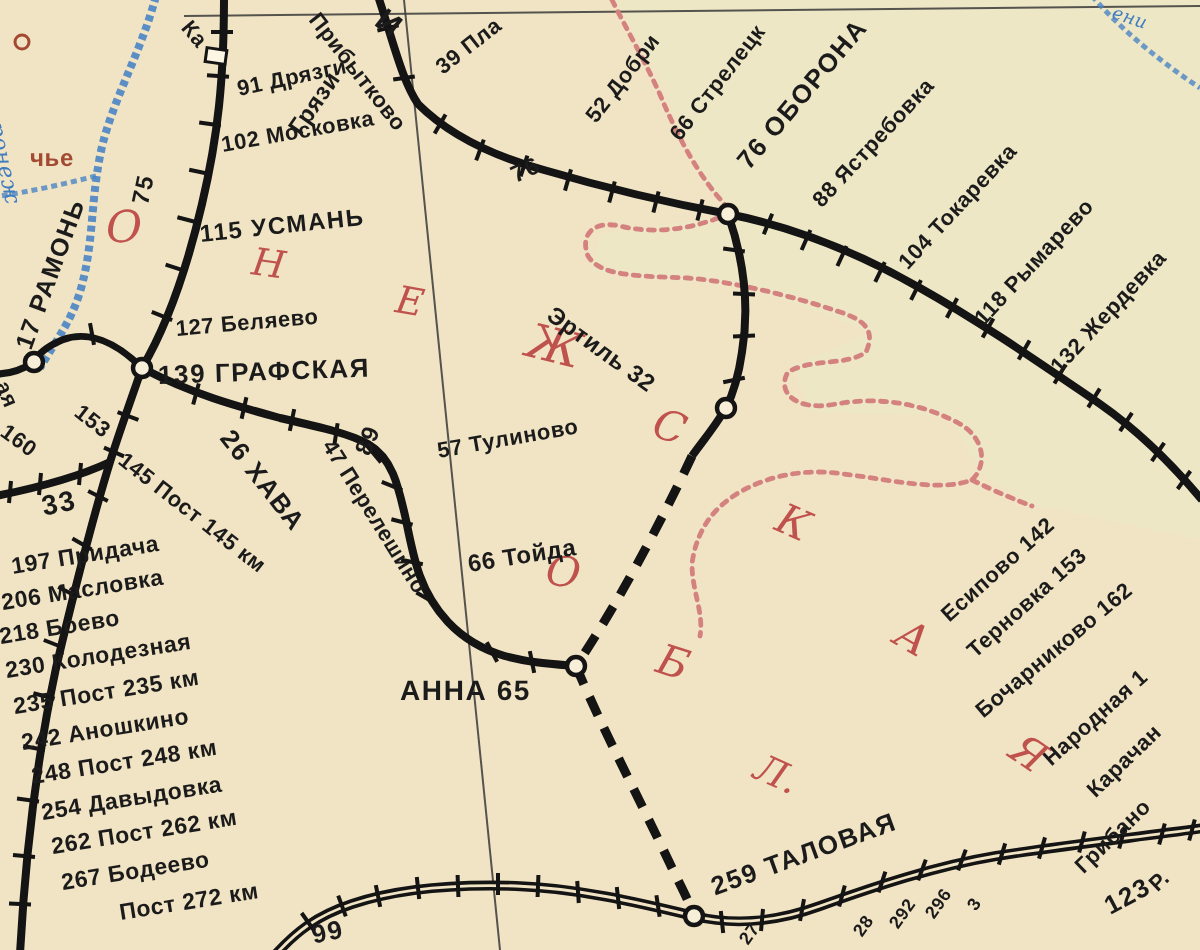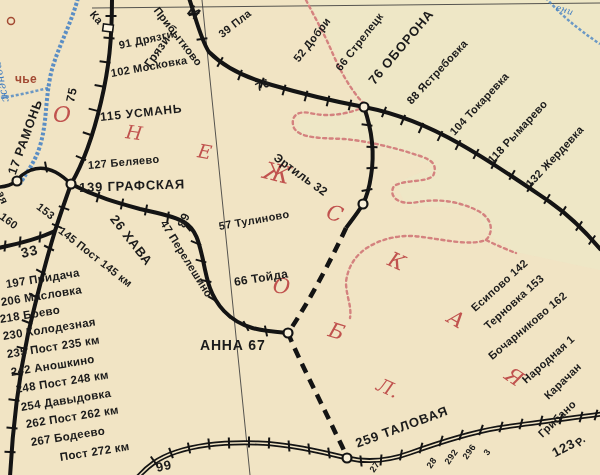--- a/index.html
+++ b/index.html
@@ -186,21 +186,21 @@
       <div class="lbl" style="left: 219px; top: 221px; font-size: 11px; transform: rotate(-10deg);">57 Тулиново</div>
       <div class="lbl" style="left: 234px; top: 276px; font-size: 12px; transform: rotate(-9deg);">66 Тойда</div>
       <div class="lbl b" style="left: 181px; top: 221px; font-size: 12px; transform: rotate(-68deg);">89</div>
       <div class="lbl b" style="left: 113px; top: 210px; font-size: 13px; transform: rotate(52deg);">26 ХАВА</div>
       <div class="lbl" style="left: 163px; top: 216px; font-size: 11px; transform: rotate(58deg);">47 Перелешино</div>
       <div class="lbl" style="left: 60px; top: 224px; font-size: 11px; transform: rotate(38deg);">145 Пост 145 км</div>
       <div class="lbl" style="left: 38px; top: 200px; font-size: 11px; transform: rotate(38deg);">153</div>
       <div class="lbl" style="left: 1px; top: 210px; font-size: 11px; transform: rotate(36deg);">160</div>
       <div class="lbl" style="left: 0px; top: 186px; font-size: 11px; transform: rotate(68deg);">ая</div>
       <div class="lbl b" style="left: 21px; top: 246px; font-size: 14px; transform: rotate(-12deg);">33</div>
-      <div class="lbl b" style="left: 200px; top: 338px; font-size: 14px;">АННА  67</div>
+      <div class="lbl b" style="left: 200px; top: 338px; font-size: 14px;">АННА  65</div>
       <div class="lbl" style="left: 6px; top: 279px; font-size: 11.5px; transform: rotate(-9deg);">197 Придача</div>
       <div class="lbl" style="left: 1px; top: 297px; font-size: 11.5px; transform: rotate(-9deg);">206 Масловка</div>
       <div class="lbl" style="left: 0px; top: 314px; font-size: 11.5px; transform: rotate(-9deg);">218 Боево</div>
       <div class="lbl" style="left: 3px; top: 331px; font-size: 11.5px; transform: rotate(-9deg);">230 Колодезная</div>
       <div class="lbl" style="left: 7px; top: 349px; font-size: 11.5px; transform: rotate(-9deg);">235 Пост 235 км</div>
       <div class="lbl" style="left: 11px; top: 367px; font-size: 11.5px; transform: rotate(-9deg);">242 Аношкино</div>
       <div class="lbl" style="left: 16px; top: 384px; font-size: 11.5px; transform: rotate(-9deg);">248 Пост 248 км</div>
       <div class="lbl" style="left: 21px; top: 402px; font-size: 11.5px; transform: rotate(-9deg);">254 Давыдовка</div>
       <div class="lbl" style="left: 26px; top: 419px; font-size: 11.5px; transform: rotate(-9deg);">262 Пост 262 км</div>
       <div class="lbl" style="left: 31px; top: 437px; font-size: 11.5px; transform: rotate(-9deg);">267 Бодеево</div>

